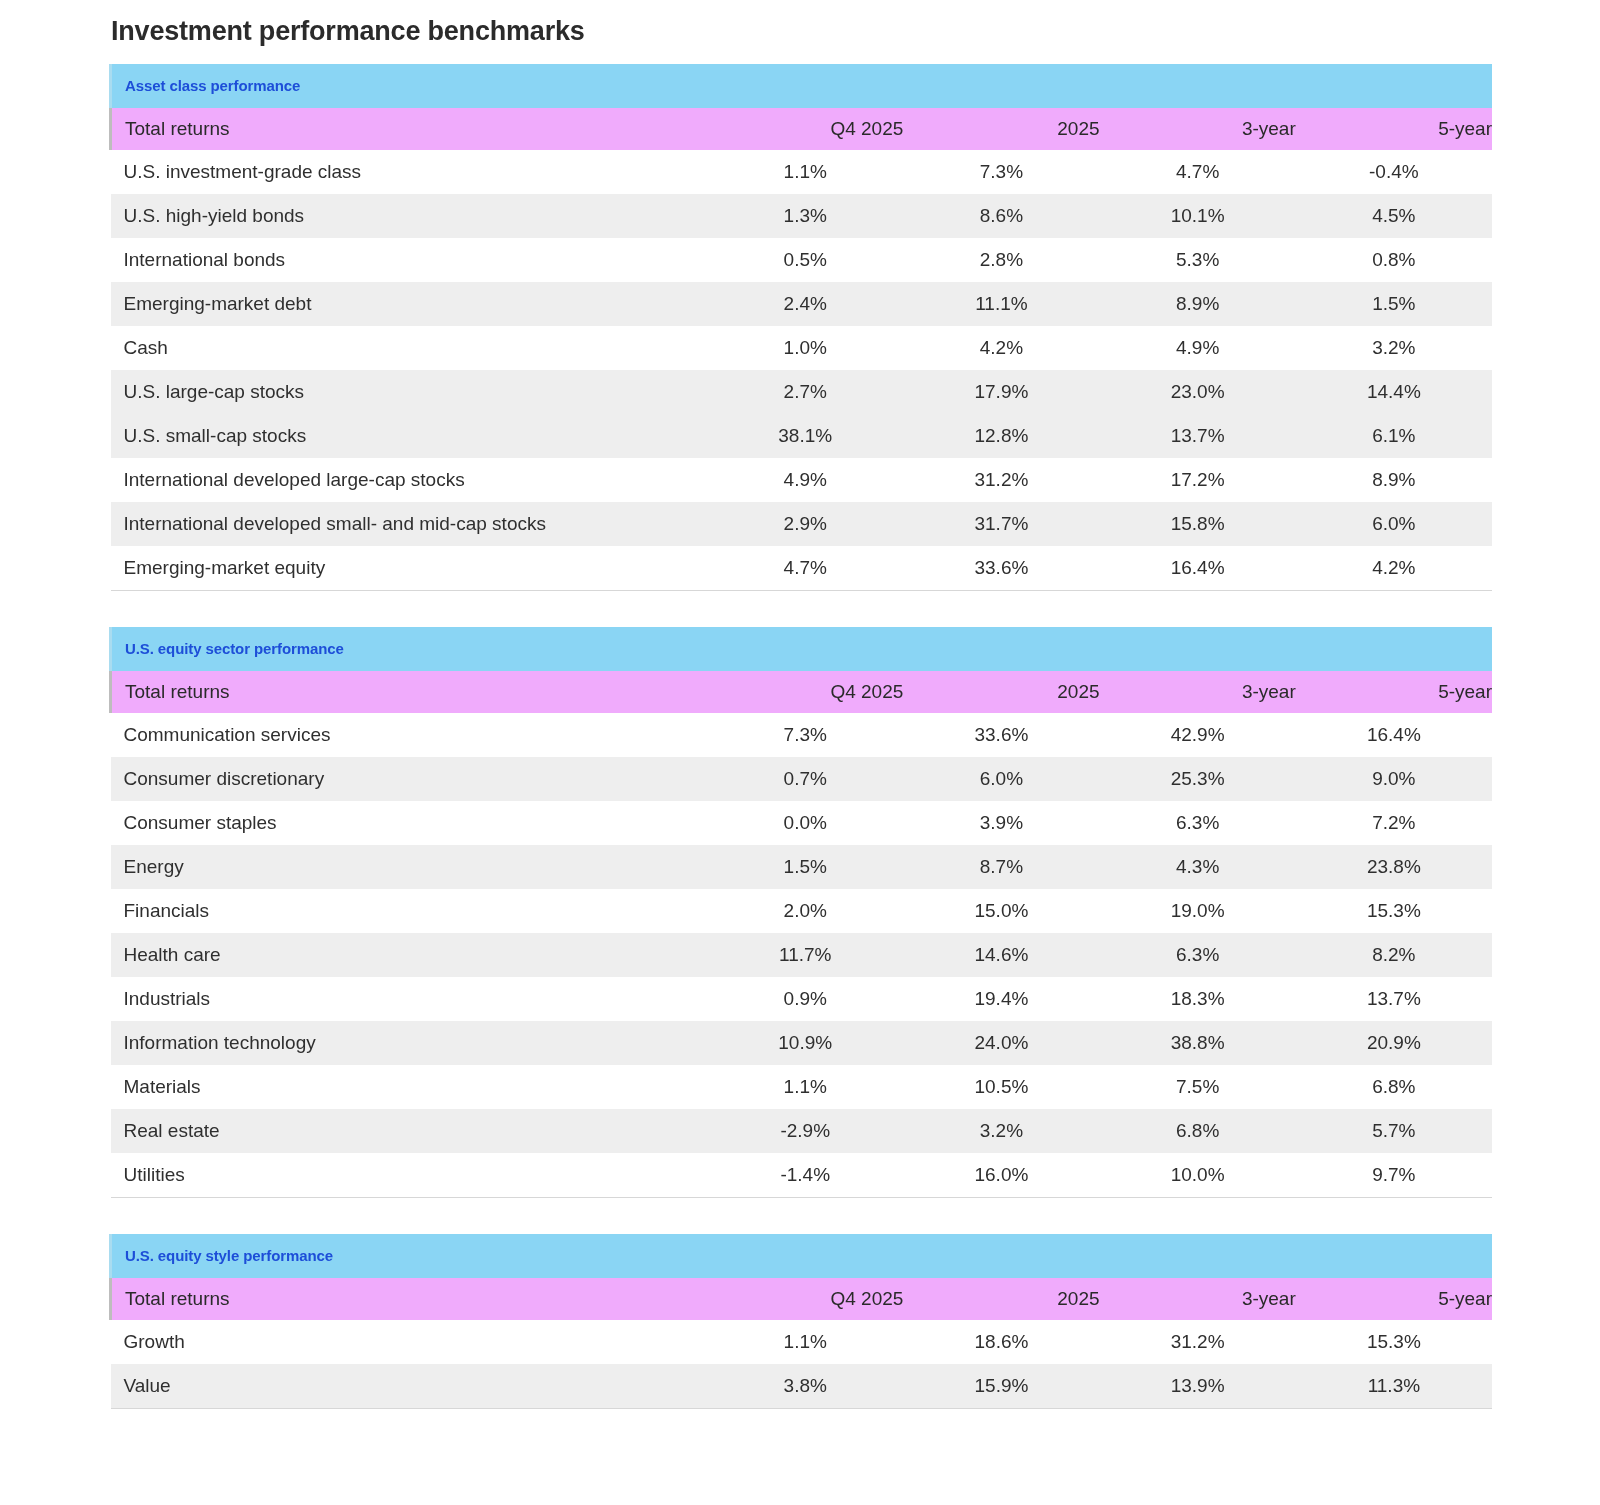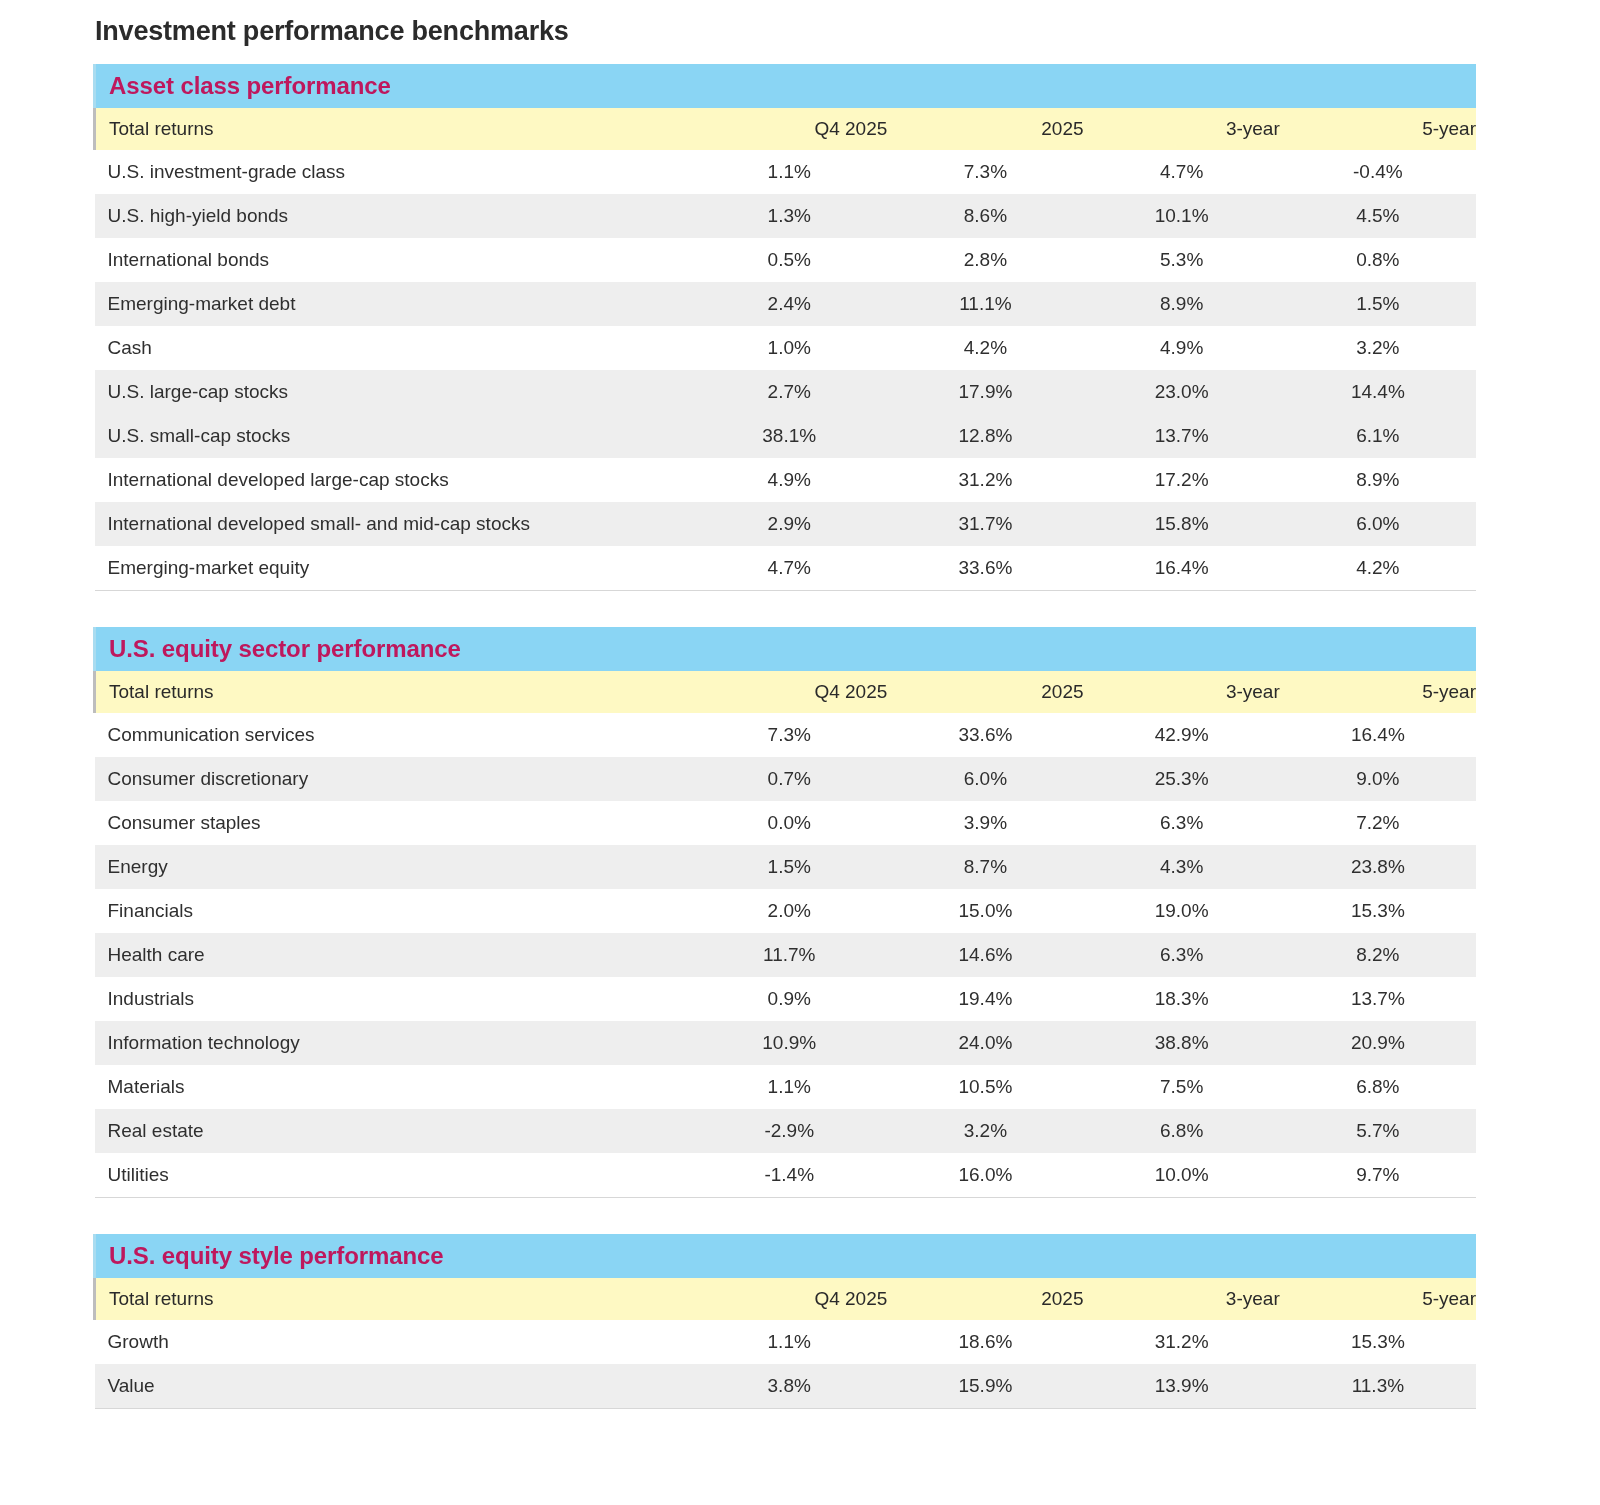--- a/index.html
+++ b/index.html
@@ -12,21 +12,21 @@
     height: 1505px;
     font-family: "Liberation Sans", sans-serif;
     color: #2a2a2a;
     overflow: hidden;
   }
   .page {
     position: relative;
     width: 1600px;
     height: 1505px;
     box-sizing: border-box;
-    padding: 0 0 0 0;
+    padding: 0 0 0 16px;
   }
   .page-title {
     font-size: 27px;
     font-weight: bold;
     color: #2b2b2b;
     letter-spacing: -0.2px;
     margin: 0;
     padding: 14px 0 0 95px;
     line-height: 34px;
   }
@@ -45,29 +45,29 @@
     border-collapse: collapse;
     width: 100%;
     table-layout: fixed;
   }
   table.perf col.c-name  { width: 596px; }
   table.perf col.c-num   { width: 196px; }
 
   .band-title td {
     background: #8ad5f4;
     border-left: 3px solid #a9dcf0;
-    font-size: 24px;
+    font-size: 15px;
     font-weight: bold;
-    color: #be185d;
+    color: #1d4ed8;
     padding: 10px 0 10px 13px;
     letter-spacing: -0.1px;
     line-height: 24px;
   }
   .col-head td {
-    background: #fef9c3;
+    background: #f0abfc;
     border-left: 3px solid #bdbdbd;
     font-size: 19px;
     color: #2a2a2a;
     padding: 9px 0 9px 13px;
     line-height: 24px;
   }
   .col-head td.num {
     border-left: none;
     padding: 9px 0;
     text-align: right;

